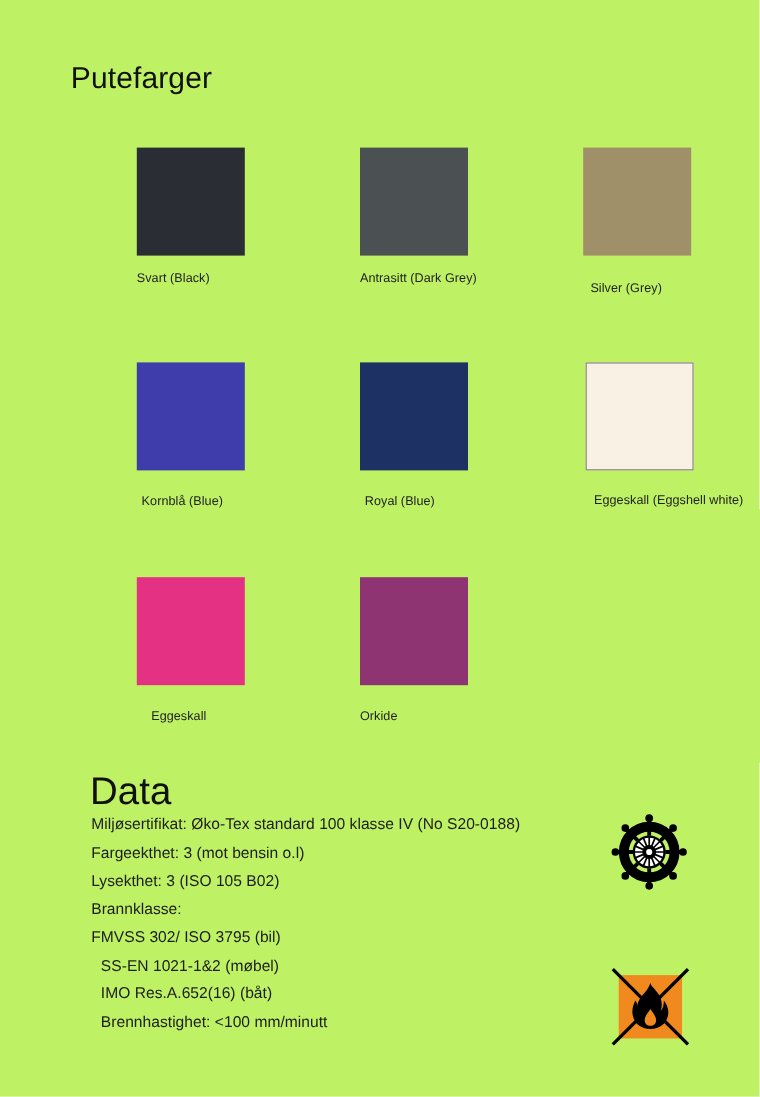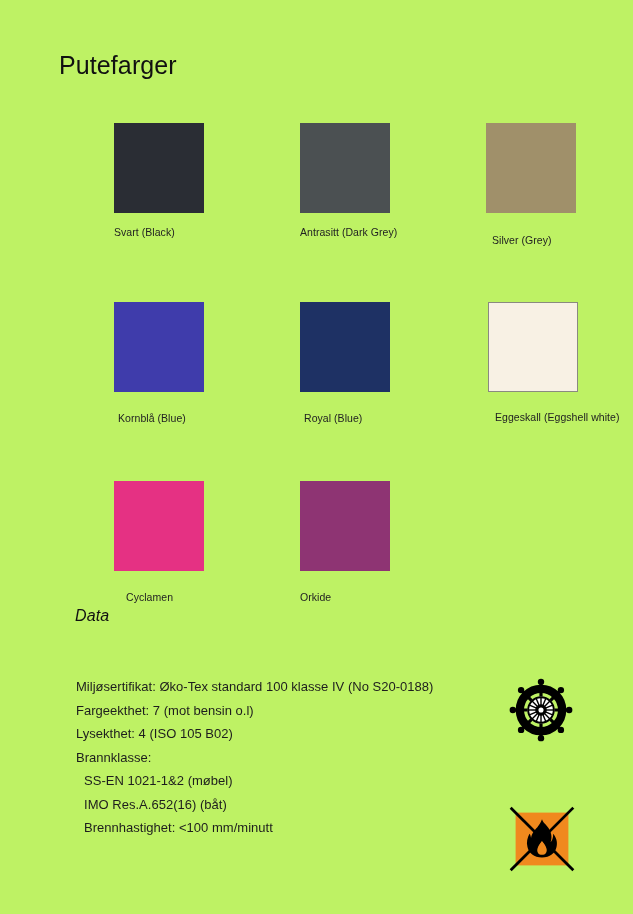--- a/index.html
+++ b/index.html
@@ -32,28 +32,27 @@
     font-size: 25px;
     font-weight: 400;
     letter-spacing: 0.1px;
     color: #111111;
     line-height: 1.1;
     white-space: nowrap;
   }
   .title-data {
     position: absolute;
     left: 75px;
-    top: 607px;
-    font-size: 16px;
+    top: 642px;
+    font-size: 32px;
     font-weight: 400;
     letter-spacing: 0.1px;
     color: #111111;
     line-height: 1.1;
     white-space: nowrap;
-    font-style: italic;
   }
 
   
   .swatch-grid {
     position: absolute;
     left: 12px;
     top: 0;
     width: 633px;
     height: 620px;
   }
@@ -142,36 +141,37 @@
     <div class="swatch-label" style="left:292px; top:412px;">Royal (Blue)</div>
 
     <div class="swatch-cell" style="left:476px; top:302px;">
       <div class="swatch-box" id="sw5" style="background: rgb(248, 241, 228); border: 1px solid rgb(138, 138, 128);"></div>
     </div>
     <div class="swatch-label" style="left:483px; top:411px;text-align:center;">Eggeskall (Eggshell white)</div>
 
     <div class="swatch-cell" style="left:102px; top:481px;">
       <div class="swatch-box" id="sw6" style="background: rgb(229, 49, 131);"></div>
     </div>
-    <div class="swatch-label" style="left:114px; top:591px;">Cyclamen</div>
+    <div class="swatch-label" style="left:114px; top:591px;">Eggeskall</div>
 
     <div class="swatch-cell" style="left:288px; top:481px;">
       <div class="swatch-box" id="sw7" style="background: rgb(142, 52, 115);"></div>
     </div>
     <div class="swatch-label" style="left:288px; top:591px;">Orkide</div>
 
   </div>
 
   <div class="title-data">Data</div>
 
   <div class="data-list">
     <div class="data-line">Miljøsertifikat: Øko-Tex standard 100 klasse IV (No S20-0188)</div>
-    <div class="data-line">Fargeekthet: 7 (mot bensin o.l)</div>
-    <div class="data-line">Lysekthet: 4 (ISO 105 B02)</div>
+    <div class="data-line">Fargeekthet: 3 (mot bensin o.l)</div>
+    <div class="data-line">Lysekthet: 3 (ISO 105 B02)</div>
     <div class="data-line">Brannklasse:</div>
+    <div class="data-line">FMVSS 302/ ISO 3795 (bil)</div>
     <div class="data-line indent-1">SS-EN 1021-1&amp;2 (møbel)</div>
     <div class="data-line indent-1">IMO Res.A.652(16) (båt)</div>
     <div class="data-line indent-1">Brennhastighet: &lt;100 mm/minutt</div>
   </div>
 
   <div class="icon-helm">
     <svg viewBox="0 0 100 100" width="64" height="64" aria-hidden="true">
       <g fill="#000000">
 
         <g>

